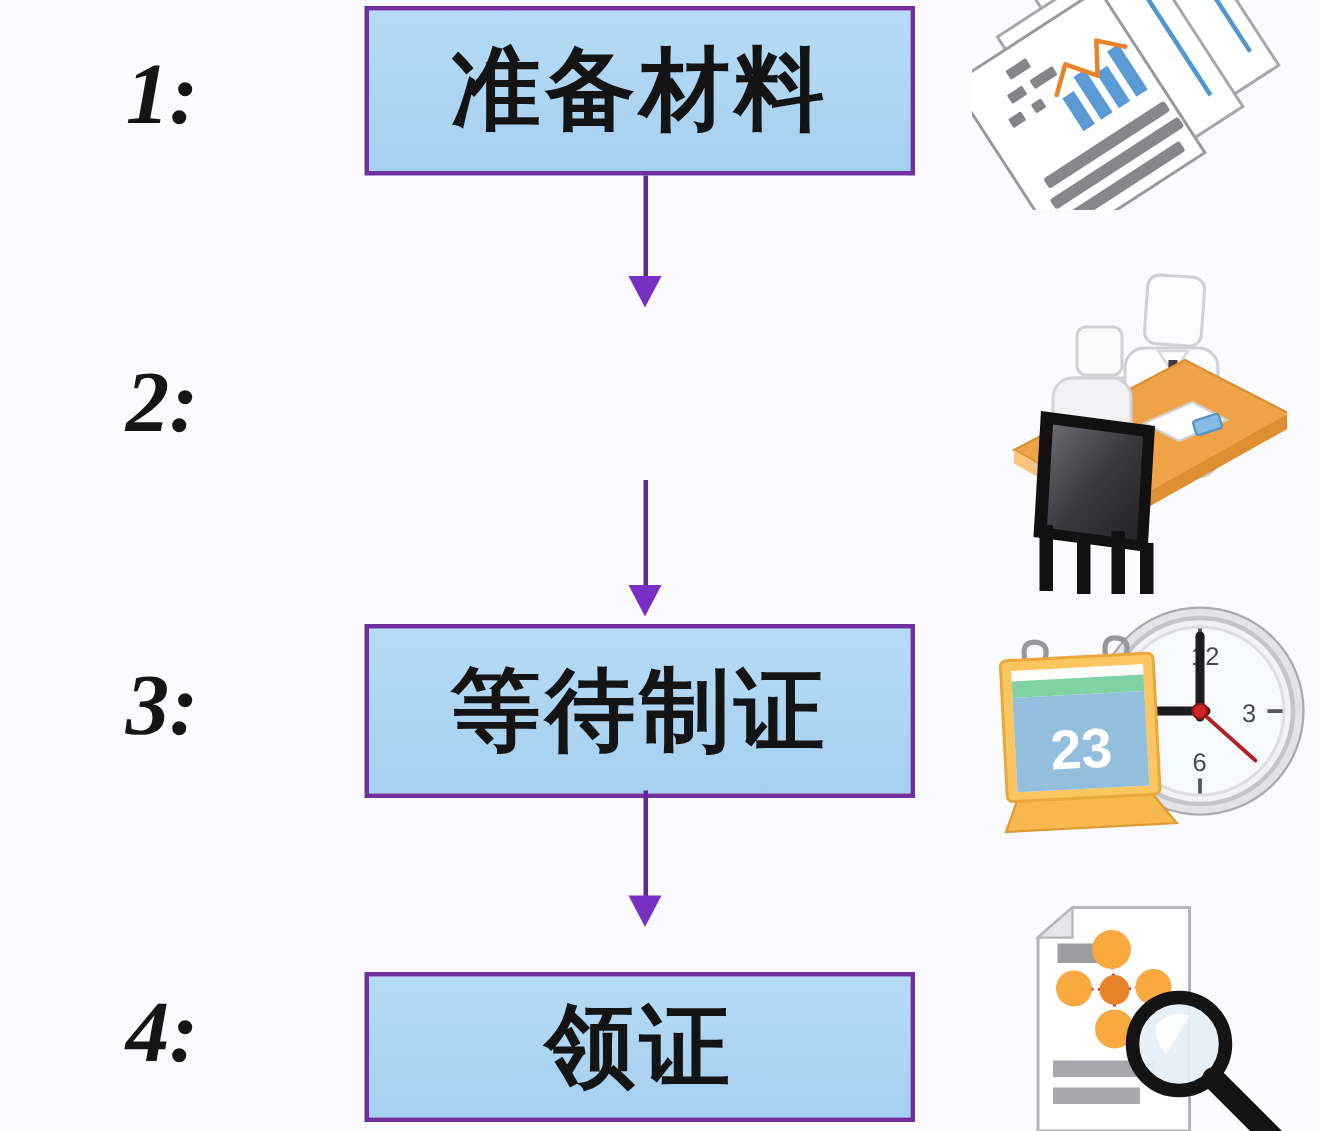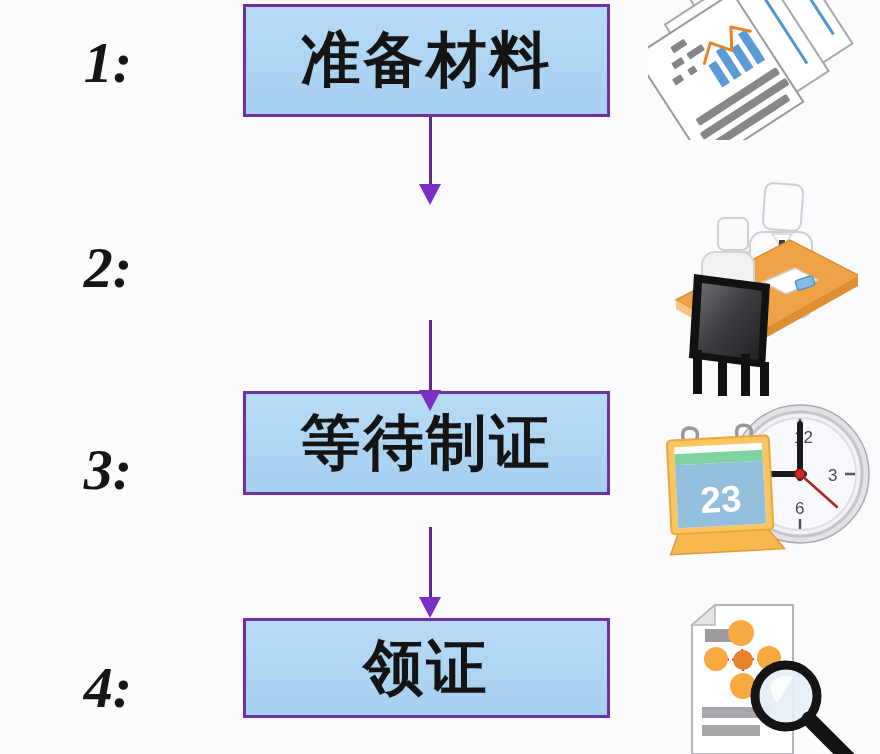--- a/index.html
+++ b/index.html
@@ -38,22 +38,22 @@
 <body>
 
 <div class="canvas">
 
   <div class="step-num" style="top:30px">1:</div>
   <div class="step-num" style="top:235px">2:</div>
   <div class="step-num" style="top:437px">3:</div>
   <div class="step-num" style="top:655px">4:</div>
 
   <div class="step-box" style="top:4px;   height:113px">准备材料</div>
-  <div class="step-box" style="top:391px; height:104px">等待制证</div>
-  <div class="step-box" style="top:618px; height:100px">领证</div>
+  <div class="step-box" style="top:416px; height:116px">等待制证</div>
+  <div class="step-box" style="top:648px; height:100px">领证</div>
 
   <div class="arrow" style="top:117px; height:88px">
     <div class="shaft" style="height:69px"></div>
       <div class="head" style="top:67px"></div>
   </div>
   <div class="arrow" style="top:320px; height:91px">
     <div class="shaft" style="height:72px"></div>
       <div class="head" style="top:70px"></div>
   </div>
   <div class="arrow" style="top:527px; height:91px">

